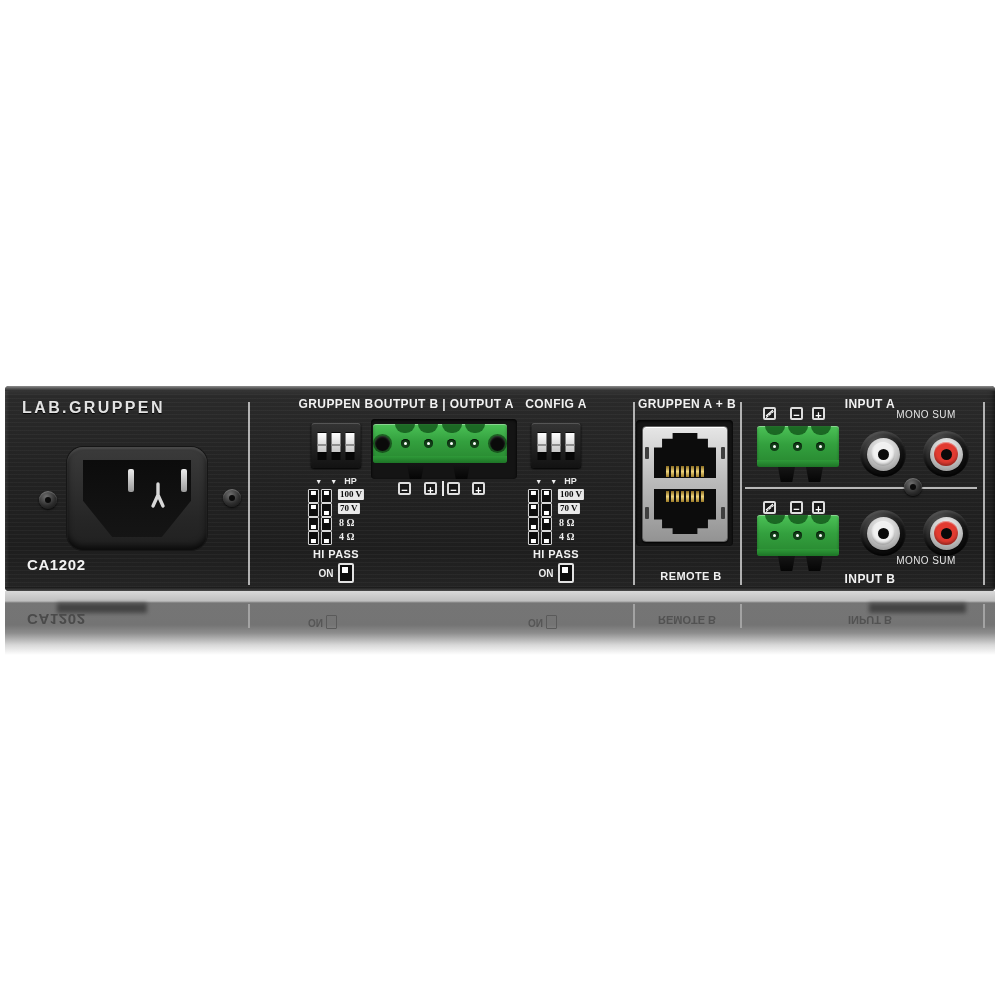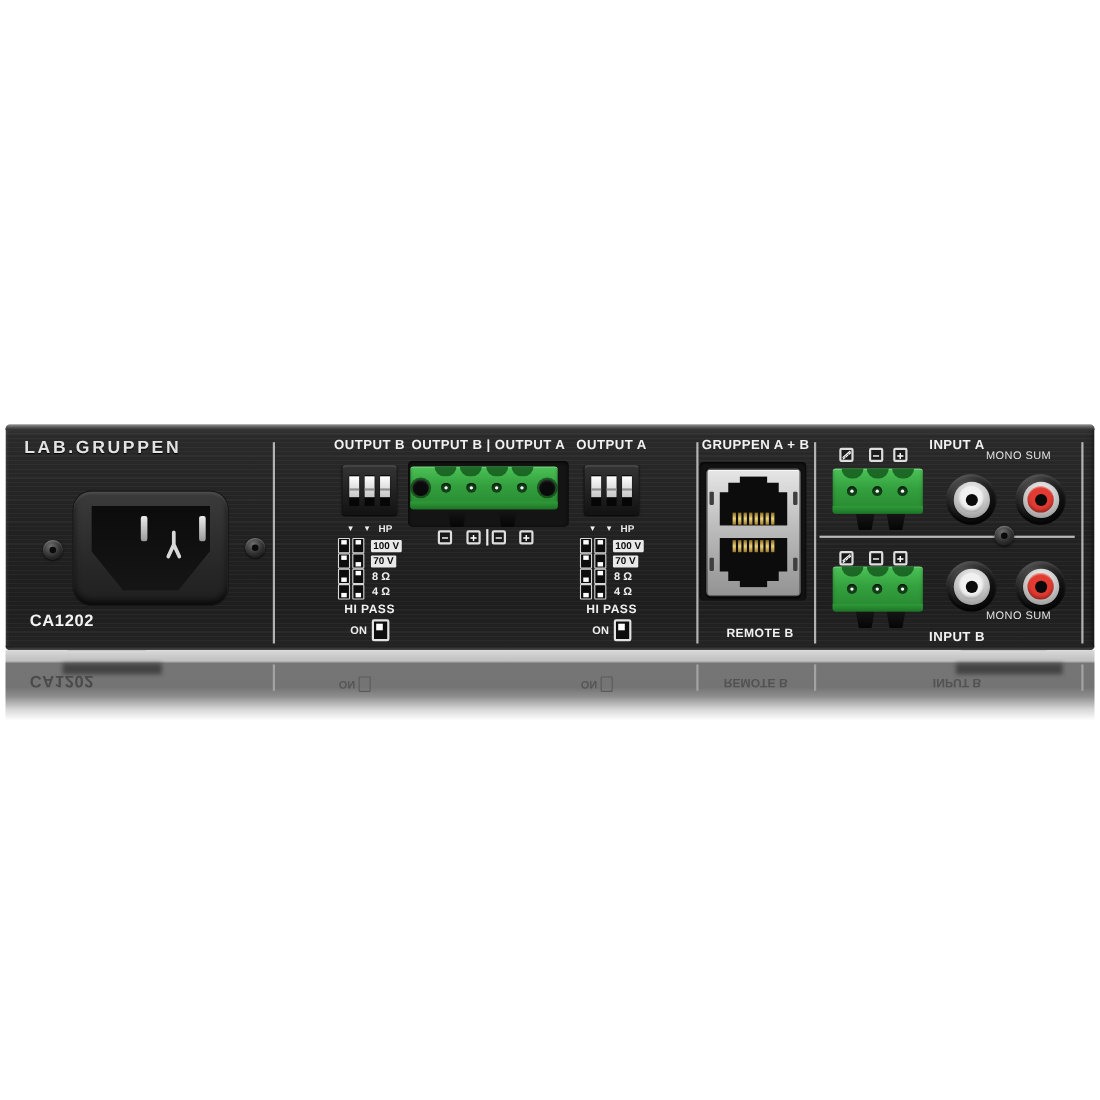--- a/index.html
+++ b/index.html
@@ -44,21 +44,21 @@
        display:flex;justify-content:center;align-items:center;gap:5px;}
   .dsw{width:9px;height:28px;background:#060606;position:relative;}
   .dsw i{position:absolute;left:0;right:0;top:1px;height:19px;background:linear-gradient(180deg,#ffffff,#c6c6c6);
        box-shadow:0 1px 1px rgba(0,0,0,.8);}
   .dsw i::after{content:"";position:absolute;left:0;right:0;top:11px;height:2px;background:#8f8f8f;}
   
   .hprow{position:absolute;top:90px;display:flex;align-items:center;gap:4px;color:#e9e9e9;
         font-size:9px;font-weight:bold;}
   .hprow .arr{font-size:7px;letter-spacing:3px;color:#f0f0f0;}
   .legend{position:absolute;top:103px;display:flex;flex-direction:column;}
-  .lrow{display:flex;align-items:center;height:14px;}
+  .lrow{display:flex;align-items:flex-start;height:14px;font-family:Liberation Serif, serif;}
   .msw{width:9px;height:12px;border:1px solid #d9d9d9;border-radius:1px;background:#0d0d0d;
        position:relative;margin-right:2px;}
   .msw i{position:absolute;left:2px;width:5px;height:4px;background:#ffffff;}
   .msw.up i{top:1px;}
   .msw.dn i{bottom:1px;}
   .lbl-inv{margin-left:4px;background:#e9e9e9;color:#0c0c0c;font-size:9px;font-weight:bold;
        line-height:11px;padding:0 2px;border-radius:1px;white-space:nowrap;}
   .lbl-pln{margin-left:5px;color:#ededed;font-size:10px;font-weight:bold;white-space:nowrap;}
   .hipass{position:absolute;top:162px;width:100%;text-align:center;color:#f0f0f0;font-size:11px;
        font-weight:bold;letter-spacing:.4px;}
@@ -143,21 +143,21 @@
       <div class="iec-pin" style="left:114px;top:22px;"></div>
       <svg style="position:absolute;left:82px;top:35px;" width="18" height="27" viewBox="0 0 18 27">
         <path d="M9 2 L9 13 M9 13 L4 24 M9 13 L14 24" stroke="#d8d8d8" stroke-width="3.4" stroke-linecap="round" fill="none"></path>
       </svg>
     </div>
     <div class="screw" style="left:34px;top:105px;width:18px;height:18px;"></div>
     <div class="screw" style="left:218px;top:103px;width:18px;height:18px;"></div>
     <div class="model">CA1202</div>
 
     <div class="grp cgrp" style="left:256px;">
-      <div class="hdr" style="top:11px;width:100%;">OUTPUT B</div>
+      <div class="hdr" style="top:11px;width:100%;">GRUPPEN B</div>
       <div class="dip cc">
         <div class="dsw">
             <i></i>
           </div>
         <div class="dsw">
             <i></i>
           </div>
         <div class="dsw">
             <i></i>
           </div>
@@ -234,21 +234,21 @@
       <div class="polrow" style="top:96px;">
         <span class="mk" style="left:29px;">−</span>
         <span class="mk" style="left:55px;">+</span>
         <span class="polbar" style="left:73px;top:-1px;"></span>
         <span class="mk" style="left:78px;">−</span>
         <span class="mk" style="left:103px;">+</span>
       </div>
     </div>
 
     <div class="grp cgrp" style="left:476px;">
-      <div class="hdr" style="top:11px;width:100%;">OUTPUT A</div>
+      <div class="hdr" style="top:11px;width:100%;">CONFIG A</div>
       <div class="dip cc">
         <div class="dsw">
             <i></i>
           </div>
         <div class="dsw">
             <i></i>
           </div>
         <div class="dsw">
             <i></i>
           </div>

